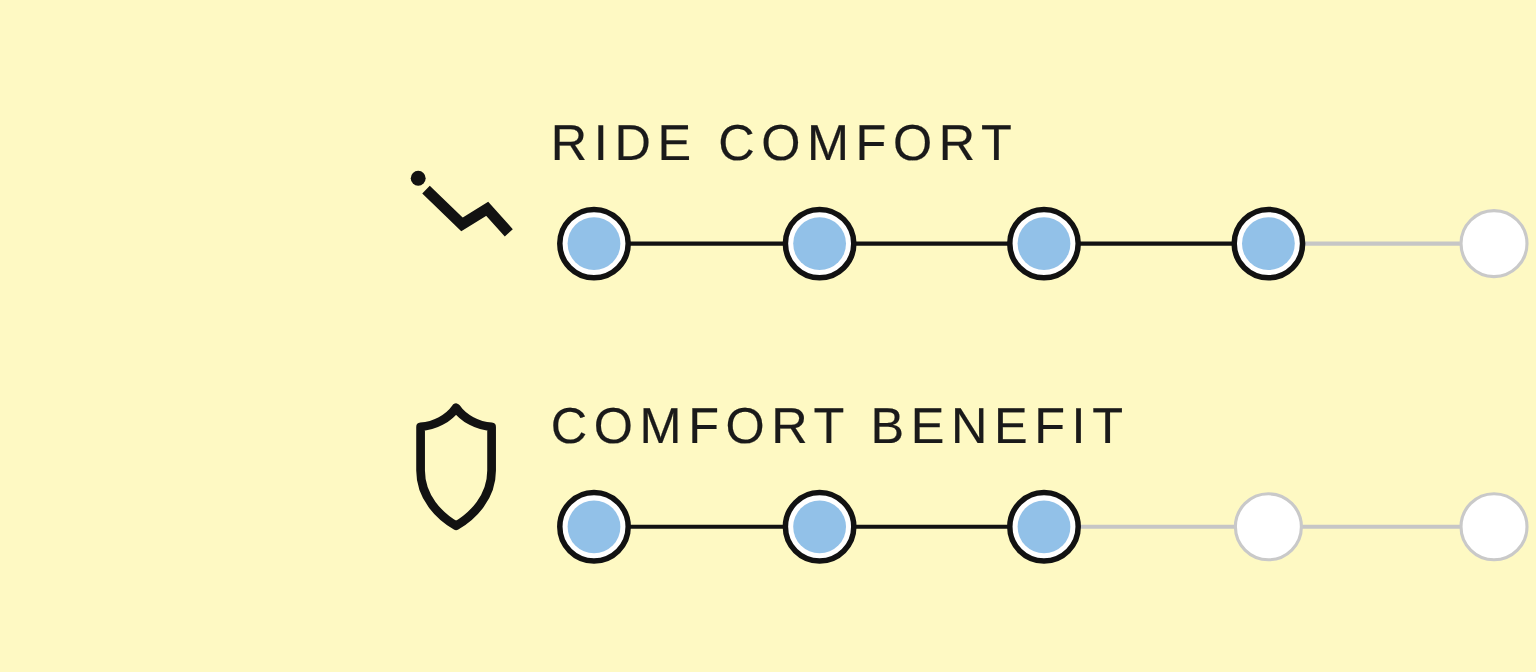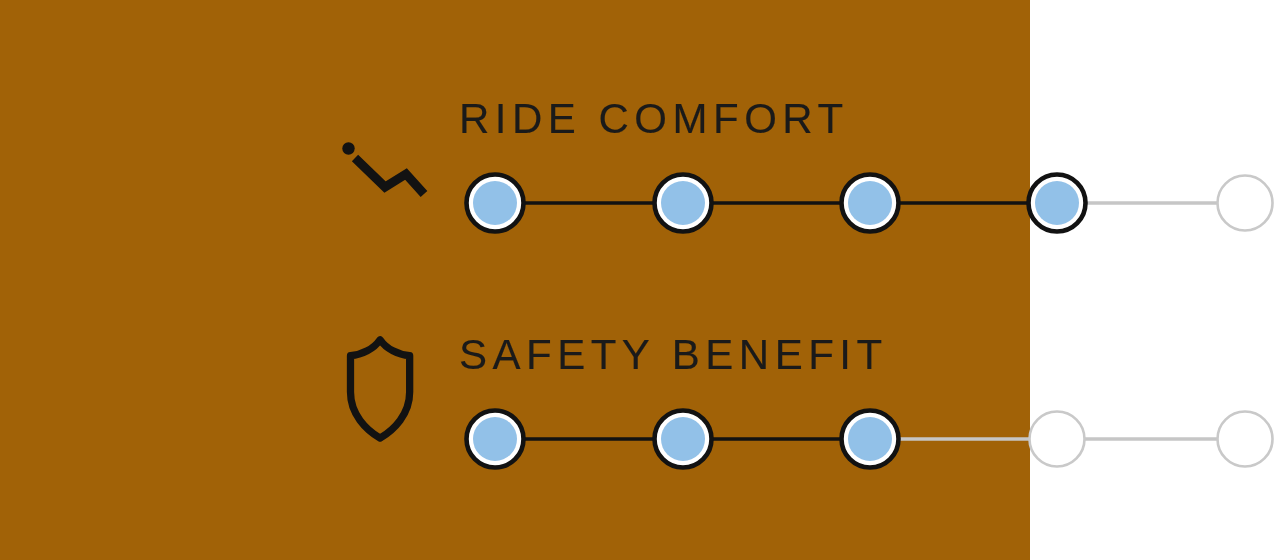--- a/index.html
+++ b/index.html
@@ -13,23 +13,23 @@
     position: relative;
     overflow: hidden;
     font-family: "Liberation Sans", sans-serif;
     -webkit-font-smoothing: antialiased;
   }
 
   .canvas {
     position: absolute;
     left: 0;
     top: 0;
-    width: 1030px;
+    width: 1280px;
     height: 560px;
-    background: #a16207;
+    background: #fef9c3;
   }
 
   
   .metric-row {
     position: absolute;
     left: 0;
     width: 1280px;
   }
   .metric-row.row-0 { top: 96px; }
   .metric-row.row-1 { top: 332px; }
@@ -135,21 +135,21 @@
         <path d="M47.5,9
                  C41,18.5 29,24.5 17,25.5
                  L17,63
                  C17,86 33,102 47.5,110.5
                  C62,102 78,86 78,63
                  L78,25.5
                  C66,24.5 54,18.5 47.5,9 Z" transform="translate(-2,-1) scale(0.97)" fill="none" stroke="#121212" stroke-width="7.5" stroke-linejoin="round" stroke-linecap="round"></path>
       </svg>
     </div>
 
-    <div class="metric-label">SAFETY BENEFIT</div>
+    <div class="metric-label">COMFORT BENEFIT</div>
 
     <div class="rating-scale">
       <svg width="812" height="66" viewBox="0 0 812 66" aria-hidden="true">
 
         <line class="connector-active" x1="31" y1="33" x2="219" y2="33"></line>
         <line class="connector-active" x1="219" y1="33" x2="406" y2="33"></line>
         <line class="connector-inactive" x1="406" y1="33" x2="593" y2="33"></line>
         <line class="connector-inactive" x1="593" y1="33" x2="781" y2="33"></line>
 
         <g>

